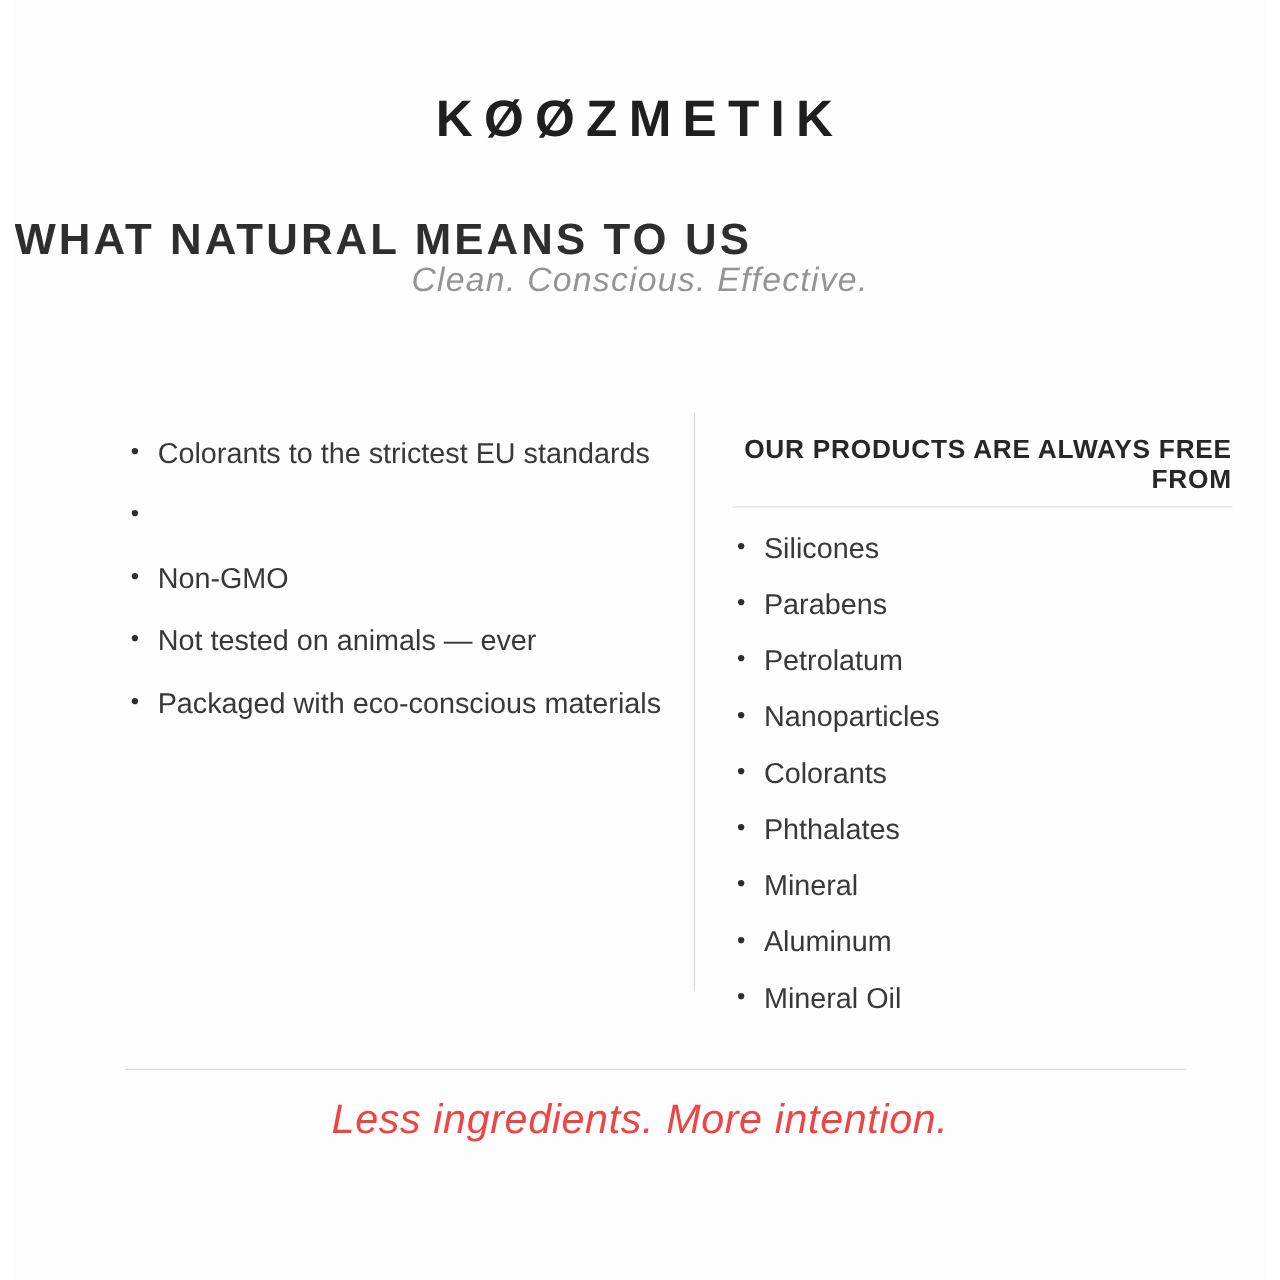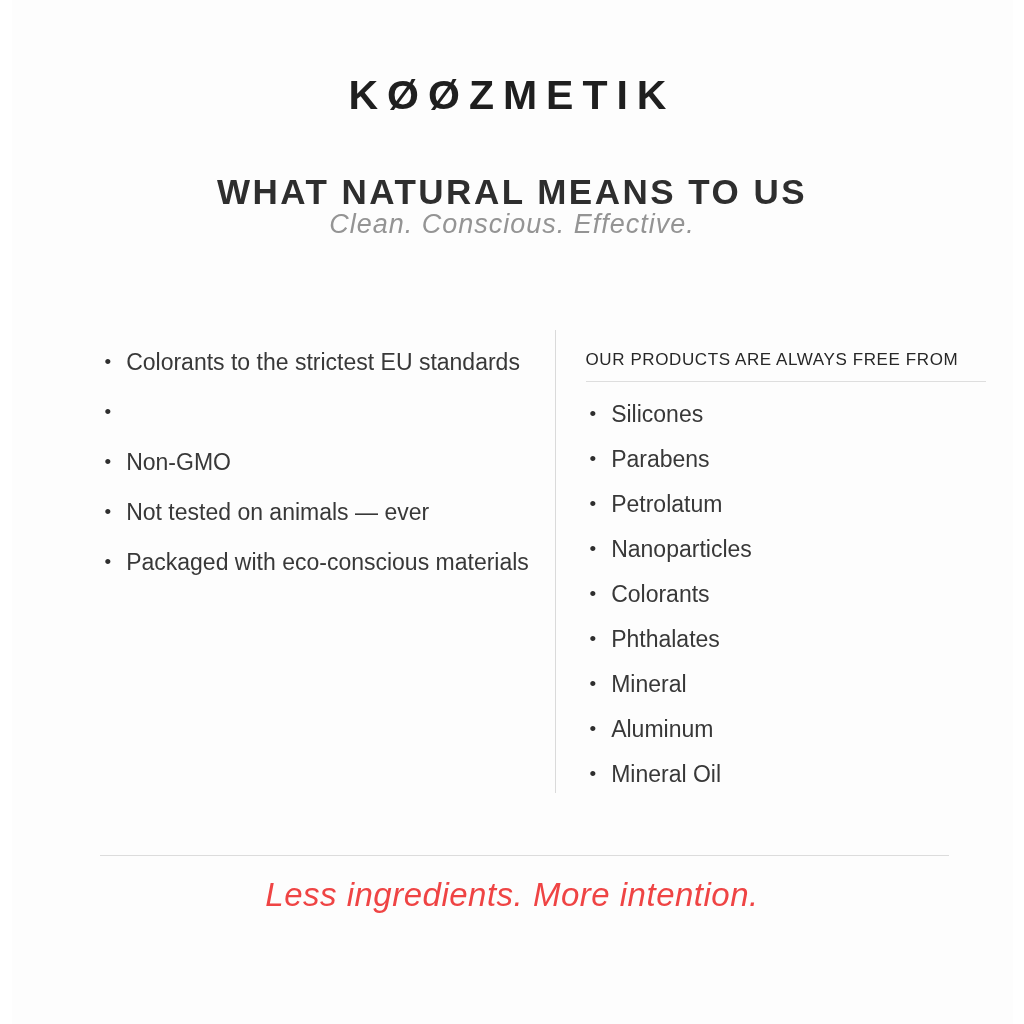--- a/index.html
+++ b/index.html
@@ -22,21 +22,20 @@
     font-size: 41px;
     font-weight: 600;
     letter-spacing: 9px;
     color: #1f1f1f;
   }
   .title {
     position: absolute;
     top: 172px;
     left: 0;
     width: 100%;
-    text-align: center;
     font-size: 35px;
     font-weight: 600;
     letter-spacing: 2.5px;
     color: #2e2e2e;
   }
   .subtitle {
     position: absolute;
     top: 209px;
     left: 0;
     width: 100%;
@@ -61,27 +60,28 @@
     width: 1px;
     height: 463px;
     background: #dadada;
   }
   .col-right {
     width: 430px;
     padding-left: 30px;
     padding-top: 18px;
   }
   .free-from-header {
-    font-size: 17px;
-    font-weight: 400;
+    font-size: 21px;
+    font-weight: 700;
     letter-spacing: 0.6px;
     line-height: 24px;
     color: #272727;
     padding-bottom: 9px;
     border-bottom: 1px solid #dedede;
+    text-align: right;
   }
   ul.bullet-list {
     list-style: none;
   }
   .benefits-list {
     padding-top: 16px;
   }
   .free-from-list {
     margin-top: 17px;
   }

